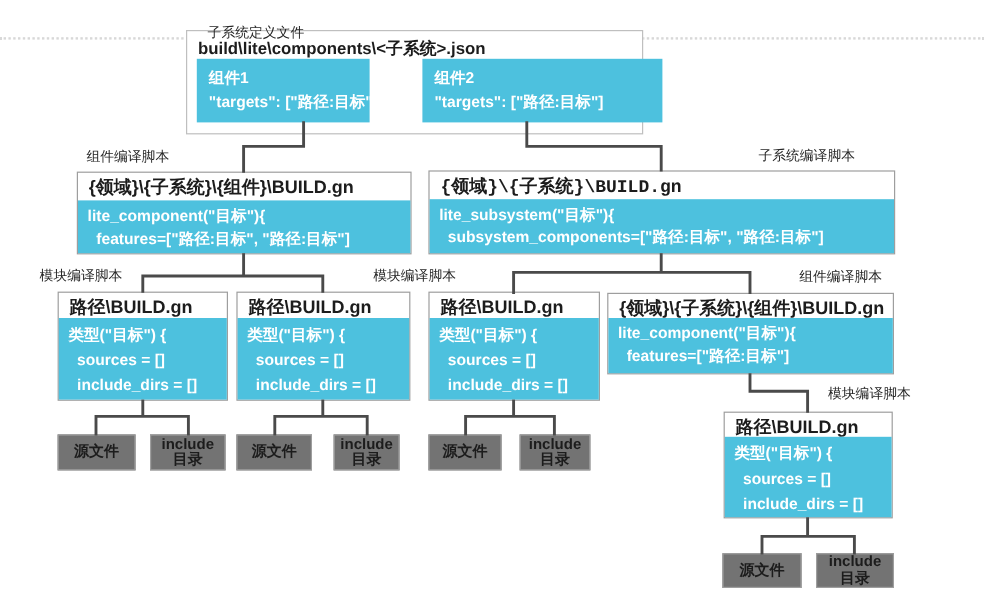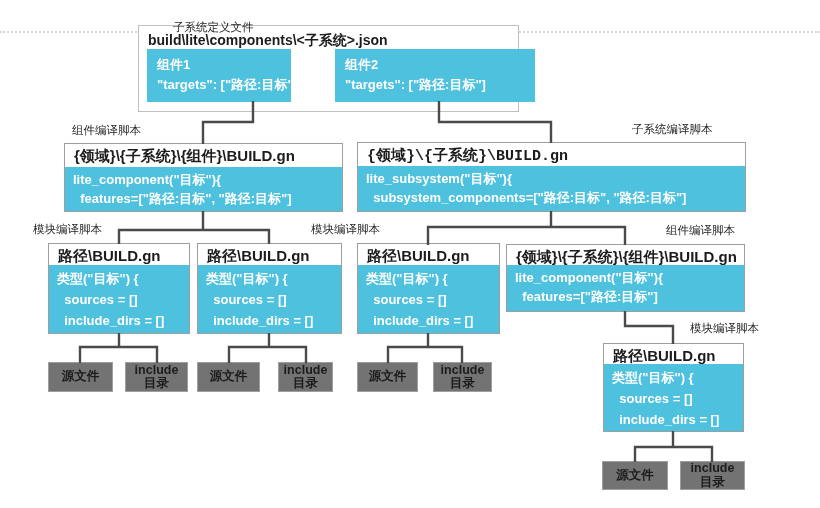--- a/index.html
+++ b/index.html
@@ -52,21 +52,21 @@
   <div class="divider"></div>
 
   <div class="lbl lbl-1">子系统定义文件</div>
   <div class="lbl lbl-2">组件编译脚本</div>
   <div class="lbl lbl-3">子系统编译脚本</div>
   <div class="lbl lbl-4">模块编译脚本</div>
   <div class="lbl lbl-5">模块编译脚本</div>
   <div class="lbl lbl-6">组件编译脚本</div>
   <div class="lbl lbl-7">模块编译脚本</div>
 
-  <div class="box container-box" style="left:138px; top:25px; width:381px; height:87px;">
+  <div class="box container-box" style="left:155px; top:25px; width:381px; height:87px;">
     <div class="box-header container-header">build\lite\components\&lt;子系统&gt;.json</div>
     <div class="blue comp-entry" style="left:8px; width:144px;">
       <div class="comp-name">组件1</div>
       <div class="code">"targets": ["路径:目标"]</div>
     </div>
     <div class="blue comp-entry" style="left:196px; width:200px;">
       <div class="comp-name">组件2</div>
       <div class="code">"targets": ["路径:目标"]</div>
     </div>
   </div>

